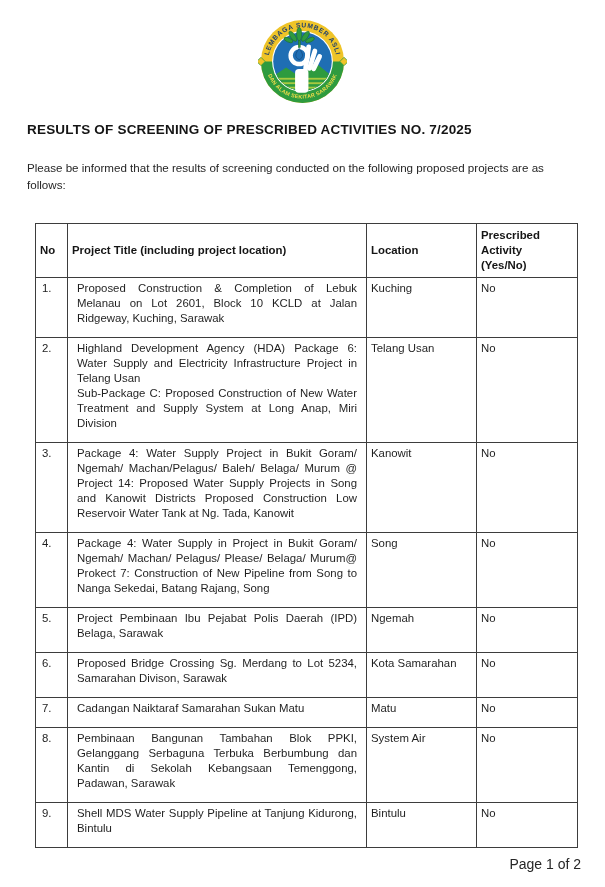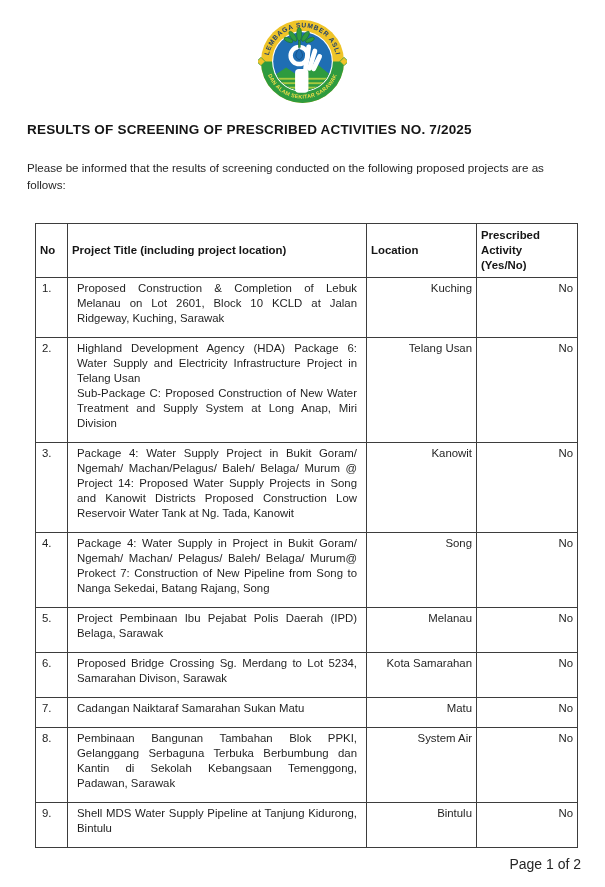--- a/index.html
+++ b/index.html
@@ -66,21 +66,21 @@
     text-align: left;
   }
   td.c-title {
     padding: 3px 9px 11px 9px;
     text-align: justify;
     white-space: pre-line;
     margin-top: 9px;
   }
   td.c-loc, td.c-pa {
     padding: 3px 4px 11px 4px;
-    text-align: right;
+    text-align: left;
   }
   .page-footer {
     position: absolute;
     right: 24px;
     top: 856px;
     font-size: 14px;
     color: #262626;
   }
 </style>
 </head>
@@ -175,28 +175,28 @@
         <td class="c-pa">No</td>
       </tr>
       <tr>
         <td class="c-no">3.</td>
         <td class="c-title">Package 4: Water Supply Project in Bukit Goram/ Ngemah/ Machan/Pelagus/ Baleh/ Belaga/ Murum @ Project 14: Proposed Water Supply Projects in Song and Kanowit Districts Proposed Construction Low Reservoir Water Tank at Ng. Tada, Kanowit</td>
         <td class="c-loc">Kanowit</td>
         <td class="c-pa">No</td>
       </tr>
       <tr>
         <td class="c-no">4.</td>
-        <td class="c-title">Package 4: Water Supply in Project in Bukit Goram/ Ngemah/ Machan/ Pelagus/ Baleh/ Belaga/ Murum@ Prokect 7: Construction of New Pipeline from Song to Nanga Sekedai, Batang Rajang, Song</td>
+        <td class="c-title">Package 4: Water Supply in Project in Bukit Goram/ Ngemah/ Machan/ Pelagus/ Please/ Belaga/ Murum@ Prokect 7: Construction of New Pipeline from Song to Nanga Sekedai, Batang Rajang, Song</td>
         <td class="c-loc">Song</td>
         <td class="c-pa">No</td>
       </tr>
       <tr>
         <td class="c-no">5.</td>
         <td class="c-title">Project Pembinaan Ibu Pejabat Polis Daerah (IPD) Belaga, Sarawak</td>
-        <td class="c-loc">Melanau</td>
+        <td class="c-loc">Ngemah</td>
         <td class="c-pa">No</td>
       </tr>
       <tr>
         <td class="c-no">6.</td>
         <td class="c-title">Proposed Bridge Crossing Sg. Merdang to Lot 5234, Samarahan Divison, Sarawak</td>
         <td class="c-loc">Kota Samarahan</td>
         <td class="c-pa">No</td>
       </tr>
       <tr>
         <td class="c-no">7.</td>

